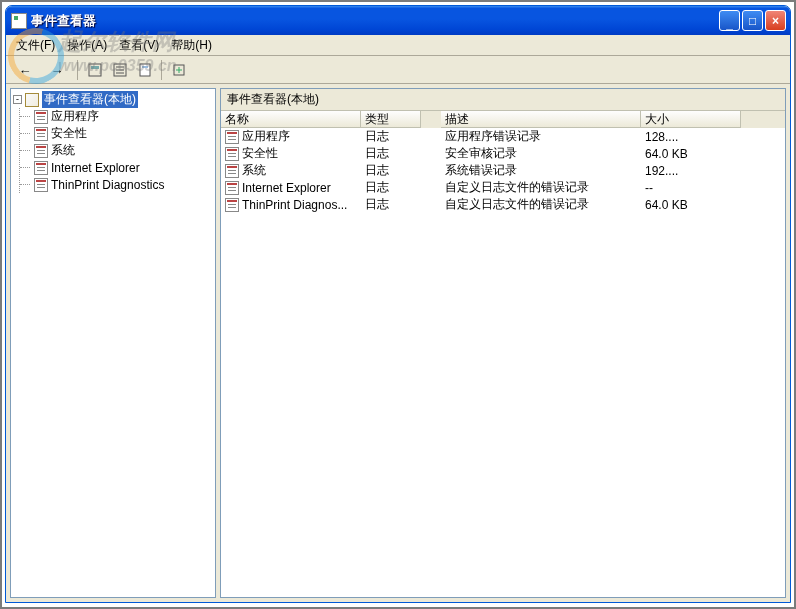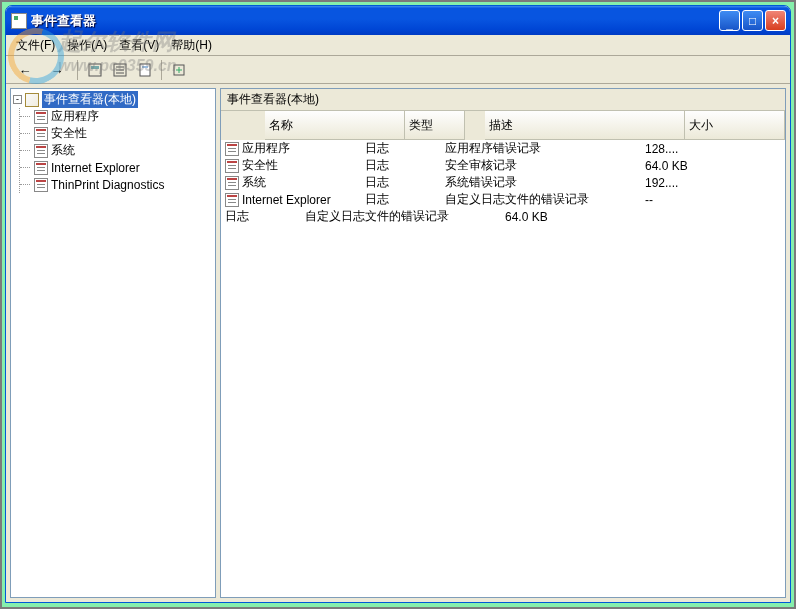--- a/index.html
+++ b/index.html
@@ -10,21 +10,21 @@
   width: 796px;
   height: 609px;
   overflow: hidden;
   position: relative;
 }
 .outer-frame {
   width: 796px;
   height: 609px;
   border: 2px solid #7b7b7b;
   position: relative;
-  background: #86efac;
+  background: #ffffff;
 }
 .window {
   position: absolute;
   left: 3px;
   top: 3px;
   width: 786px;
   height: 598px;
   border: 1px solid #0059d6;
   border-radius: 7px 7px 0 0;
   overflow: hidden;
@@ -227,23 +227,22 @@
   align-items: center;
   padding-left: 6px;
   font-size: 12px;
 }
 .list-area {
   flex: 1;
   overflow: auto;
 }
 .list-head {
   display: flex;
-  height: 29px;
-  background: #ece9d8;
-  justify-content: flex-end;
+  height: 17px;
+  background: #ece9d8;
 }
 .list-head .col {
   border-right: 1px solid #c0c0b0;
   border-bottom: 1px solid #c0c0b0;
   padding-left: 4px;
   display: flex;
   align-items: center;
   font-size: 12px;
   background: linear-gradient(to bottom, #fefefe, #ece9d8);
 }
@@ -451,20 +450,24 @@
               <div class="row">
                 <div class="cell c-name">
                   <span class="node-icon icon-log row-icon"></span>
                   <span>Internet Explorer</span>
                 </div>
                 <div class="cell c-type">日志</div>
                 <div class="cell c-desc">自定义日志文件的错误记录</div>
                 <div class="cell c-size">--</div>
               </div>
               <div class="row">
+                <div class="cell c-name">
+                  <span class="node-icon icon-log row-icon"></span>
+                  <span>ThinPrint Diagnos...</span>
+                </div>
                 <div class="cell c-type">日志</div>
                 <div class="cell c-desc">自定义日志文件的错误记录</div>
                 <div class="cell c-size">64.0 KB</div>
               </div>
             </div>
         </div>
       </div>
 
     </div>
   </div>

